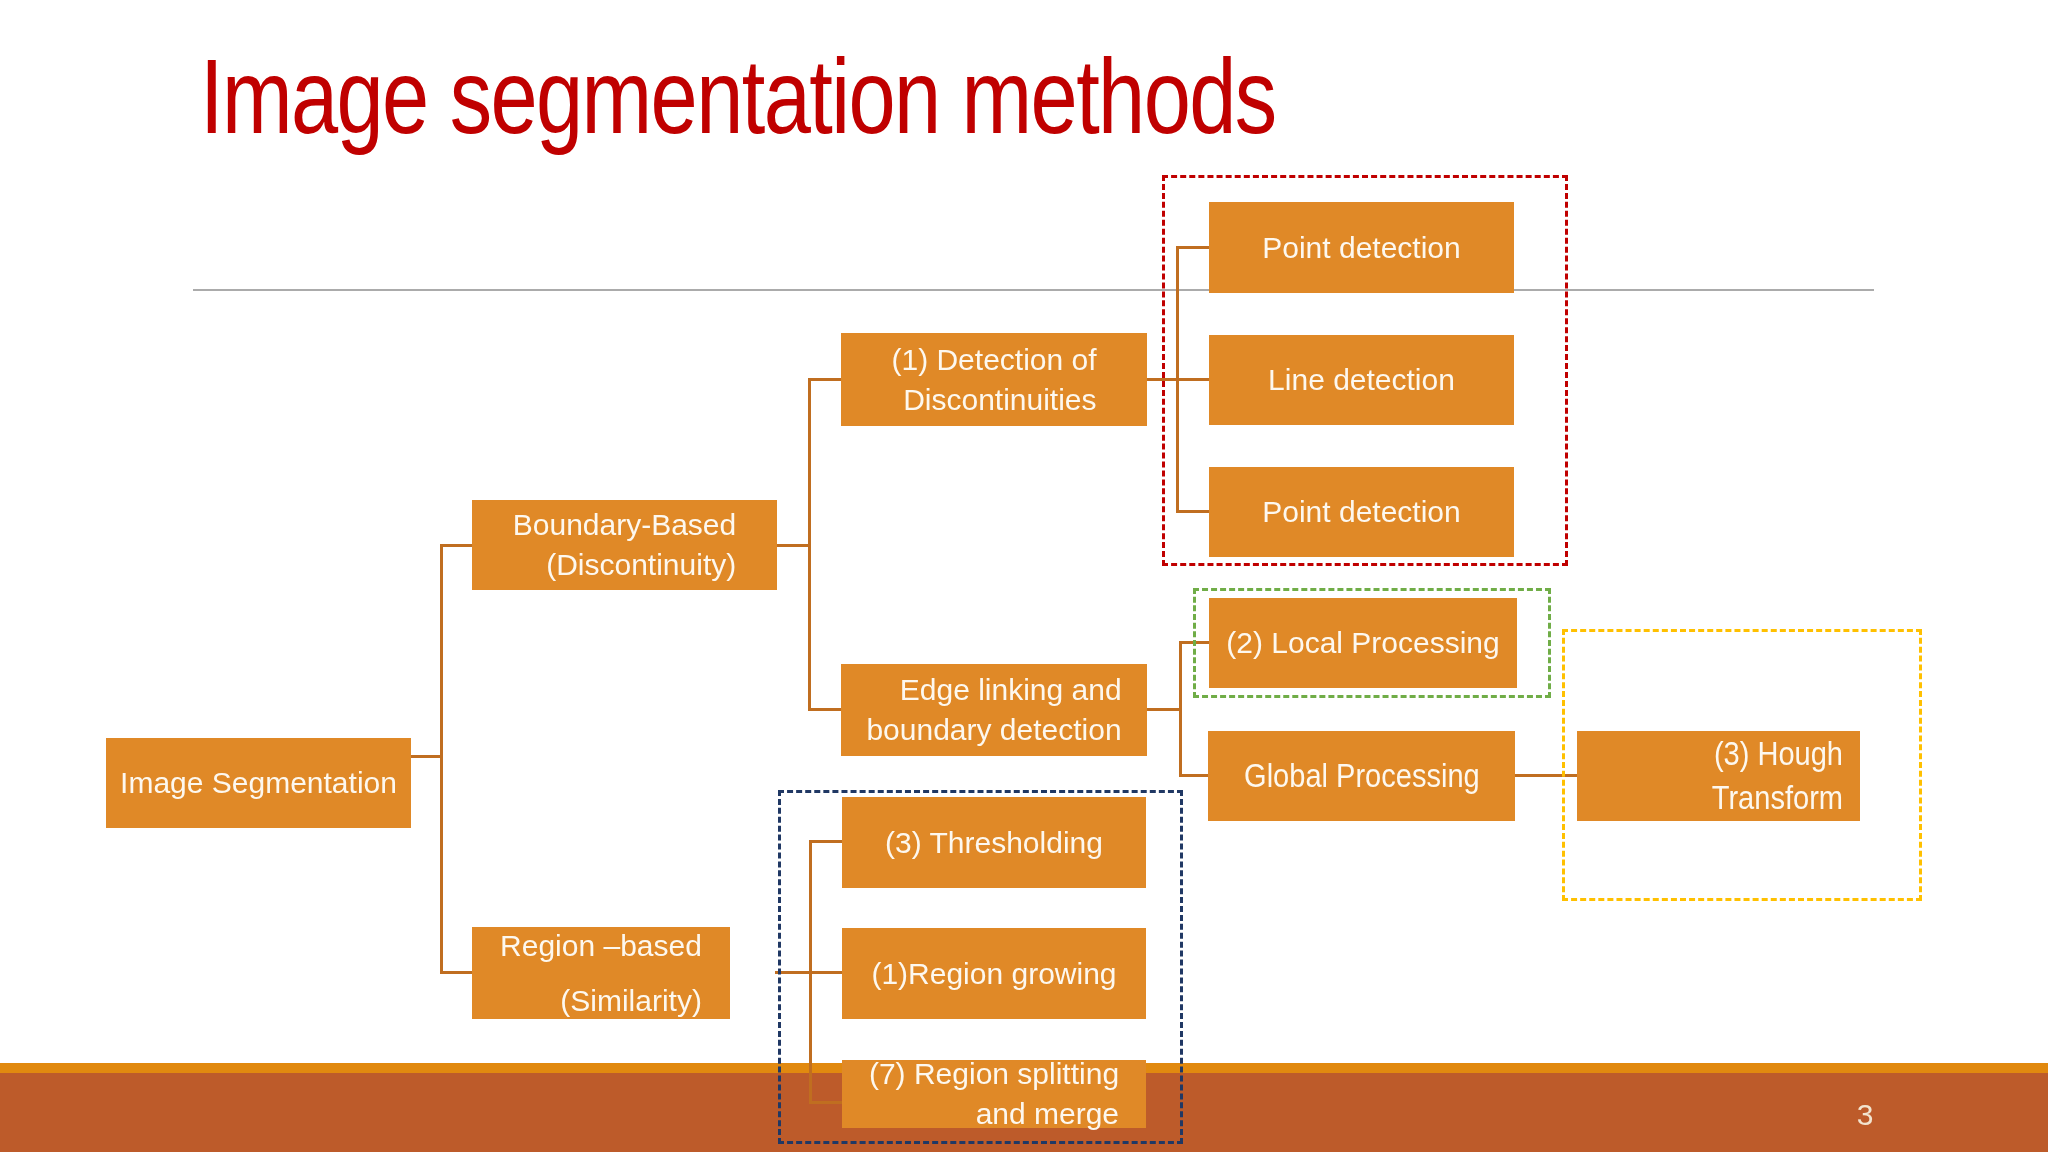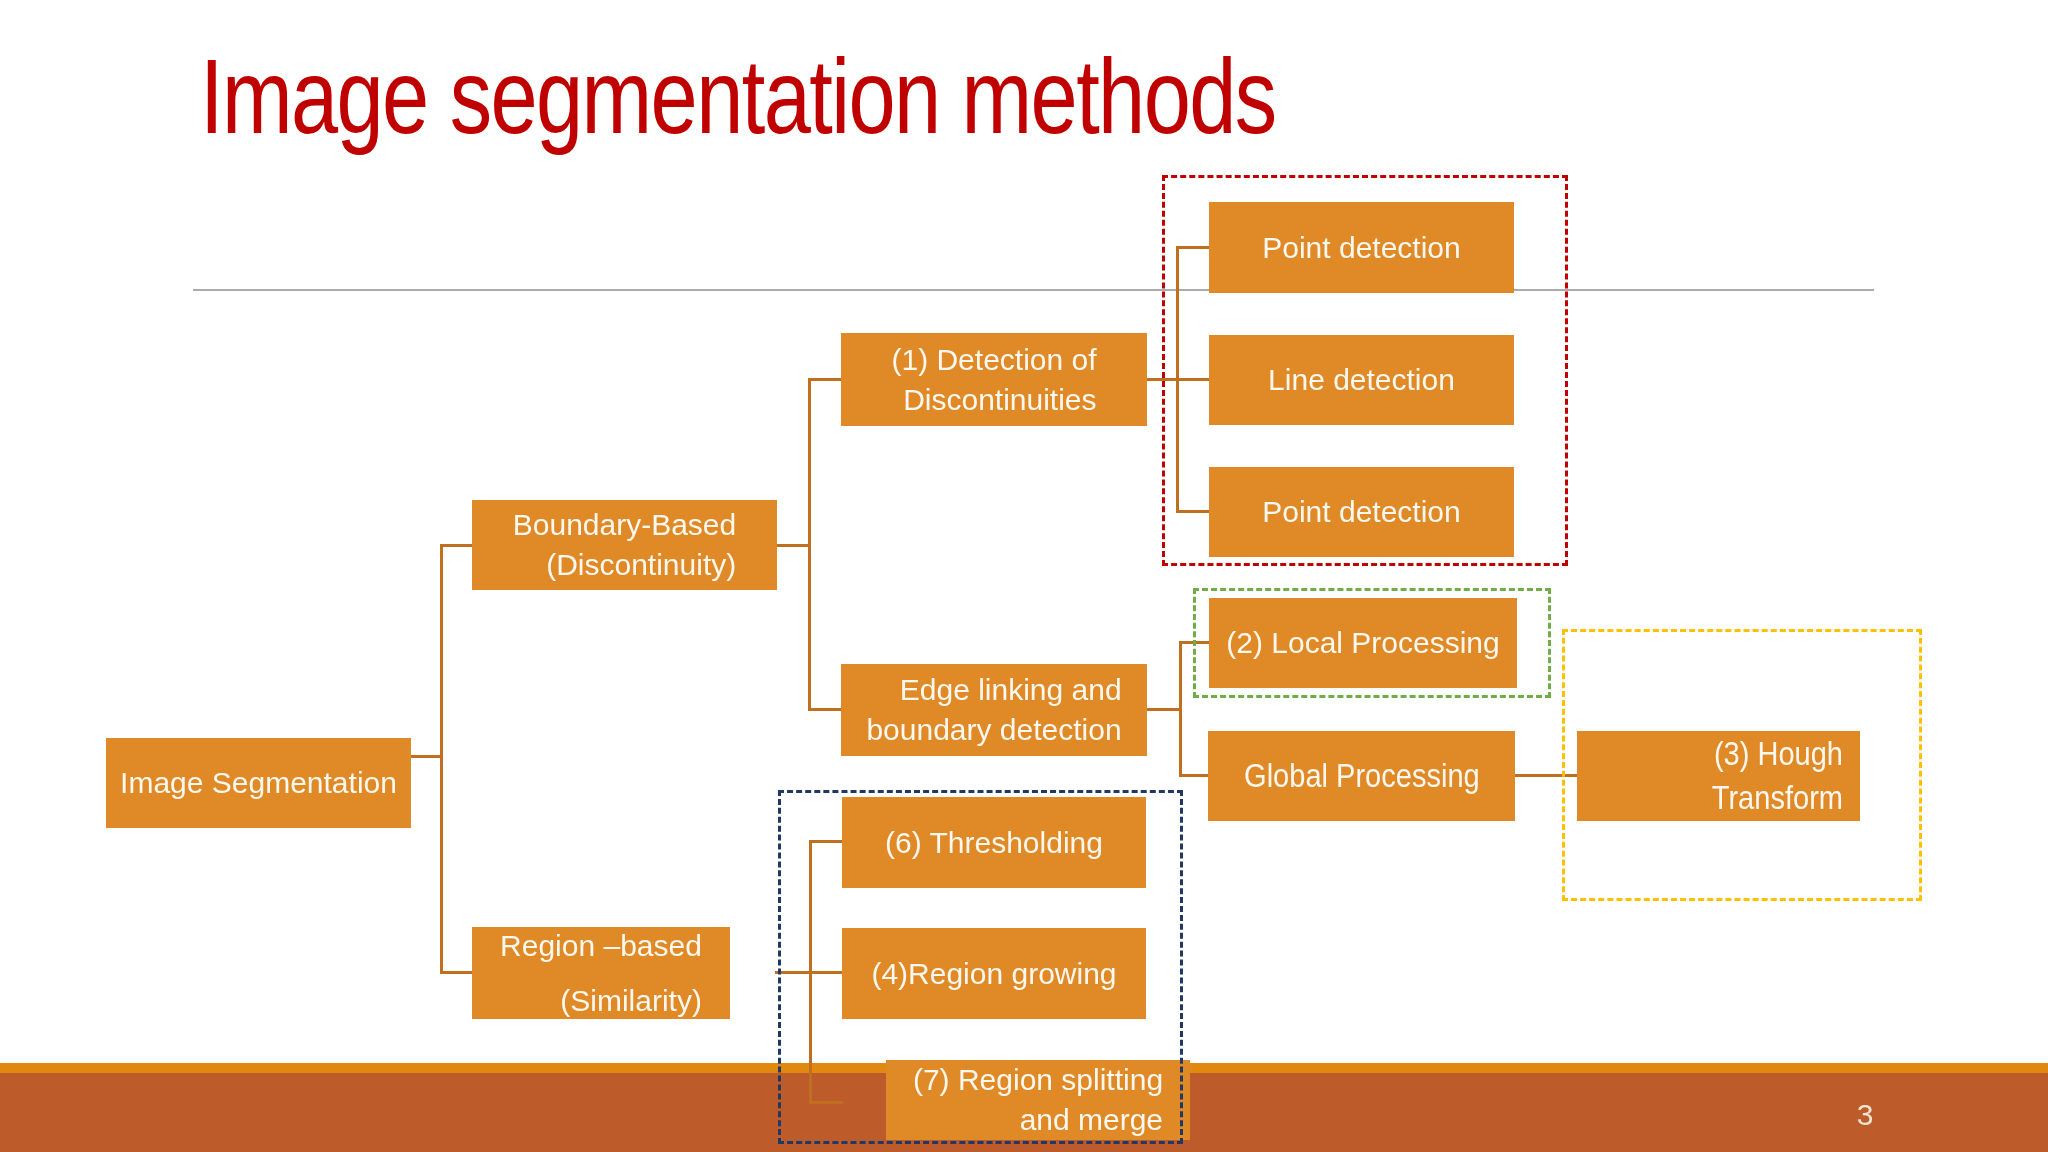--- a/index.html
+++ b/index.html
@@ -150,23 +150,23 @@
     <span class="lbl">Global Processing</span>
   </div>
   <div class="node condensed" style="left:1577px;top:731px;width:283px;height:90px">
     <span class="lbl">(3) Hough Transform</span>
   </div>
   <div class="node wide-lines" style="left:472px;top:927px;width:258px;height:92px">
     <span class="lbl">Region –based
 (Similarity)</span>
   </div>
   <div class="node" style="left:842px;top:797px;width:304px;height:91px">
-    <span class="lbl">(6) Thresholding</span>
+    <span class="lbl">(3) Thresholding</span>
   </div>
   <div class="node" style="left:842px;top:928px;width:304px;height:91px">
-    <span class="lbl">(4)Region growing</span>
+    <span class="lbl">(1)Region growing</span>
   </div>
-  <div class="node" style="left:886px;top:1060px;width:304px;height:80px">
+  <div class="node" style="left:842px;top:1060px;width:304px;height:68px">
     <span class="lbl">(7) Region splitting
 and merge</span>
   </div>
 
 </div>
 
 </body></html>

